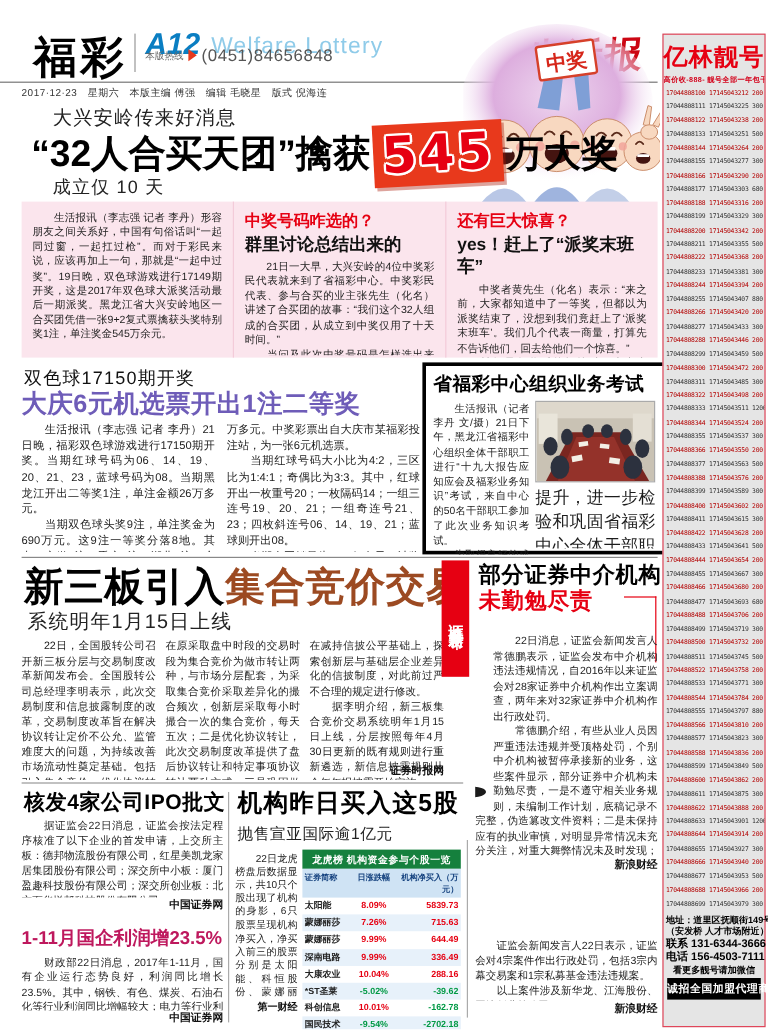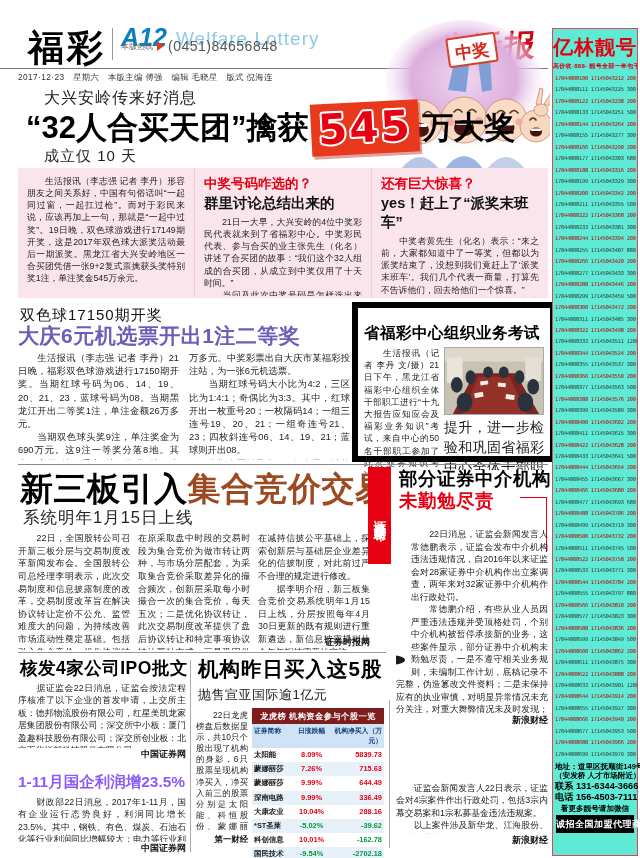--- a/index.html
+++ b/index.html
@@ -37,21 +37,21 @@
   .pb-s{font-size:14.5px;font-weight:900;color:#111;margin-bottom:3px;}
   .pb-t{font-size:8.8px;line-height:1.38;}
 
   
   .ssq-kicker{left:20px;top:306px;font-size:15px;color:#111;letter-spacing:1px;}
   .ssq-title{left:18px;top:322px;font-size:21px;font-weight:900;color:#6e5cb8;letter-spacing:.5px;}
   .ssq-cols{left:18px;top:352px;width:332px;height:108px;display:flex;gap:10px;}
   .ssq-cols .c{flex:1;overflow:hidden;}
 
   
-  .exam{left:352px;top:302px;width:204px;height:160px;border:6px solid #000000;box-sizing:border-box;padding:15px 6px;}
+  .exam{left:352px;top:302px;width:204px;height:160px;border:3px solid #000000;box-sizing:border-box;padding:5px 6px;}
   .exam-title{font-size:15.5px;font-weight:900;color:#000;margin-bottom:3px;letter-spacing:.5px;}
   .exam-flex{display:flex;gap:5px;}
   .exam-l{width:80px;height:128px;font-size:8.6px;}
   .exam-r{width:100px;}
   .exam-photo{width:100px;height:68px;display:block;border:1px solid #aaa;box-sizing:border-box;}
   .exam-t2{margin-top:3px;font-size:14px;height:52px;}
 
   .rule2{left:18px;top:464px;width:530px;height:1px;background:#888;}
 
   
@@ -77,45 +77,45 @@
   .csrc-byline{left:396px;top:714px;width:152px;}
 
   .cases-t{left:398px;top:734px;font-size:20px;font-weight:900;color:#000;line-height:1.15;letter-spacing:1px;}
   .cases-body{left:396px;top:782px;width:152px;height:52px;font-size:8.8px;}
   .cases-byline{left:396px;top:834px;width:152px;}
 
   
   .ipo-title{left:20px;top:656px;font-size:17.5px;font-weight:900;color:#000;letter-spacing:.5px;}
   .ipo-body{left:18px;top:682px;width:168px;height:66px;font-size:8.8px;}
   .ipo-byline{left:18px;top:748px;width:168px;}
-  .soe-title{left:18px;top:772px;font-size:15.5px;font-weight:900;color:#8b5cf6;}
+  .soe-title{left:18px;top:772px;font-size:15.5px;font-weight:900;color:#be185d;}
   .soe-body{left:18px;top:796px;width:168px;height:46px;font-size:8.8px;}
   .soe-byline{left:18px;top:842px;width:168px;}
 
   
   .funds-title{left:198px;top:655px;font-size:20.5px;font-weight:900;color:#000;letter-spacing:1px;}
   .funds-sub{left:198px;top:686px;font-size:13px;color:#222;letter-spacing:.5px;}
   .funds-text{left:196px;top:710px;width:52px;height:122px;font-size:8.4px;line-height:1.32;}
   .funds-byline{left:196px;top:834px;width:52px;font-size:8.4px;}
   .ftable{left:252px;top:708px;width:132px;}
-  .ft-title{background:#7f1d1d;color:#fff;font-size:8.2px;font-weight:700;text-align:center;padding:2.5px 0;letter-spacing:.5px;}
+  .ft-title{background:#15803d;color:#fff;font-size:8.2px;font-weight:700;text-align:center;padding:2.5px 0;letter-spacing:.5px;}
   .ft-head{background:#cfe3f4;color:#14417e;font-weight:700;font-size:6.8px;display:flex;padding:2px 2px;}
   .ft-head span:nth-child(1){width:32%;text-align:left;}
   .ft-head span:nth-child(2){width:26%;text-align:center;}
   .ft-head span:nth-child(3){width:42%;text-align:right;}
   .ft-row{display:flex;font-size:7.4px;font-weight:700;padding:2.1px 2px;}
   .ft-row:nth-child(even){background:#e7f1fa;}
   .ft-c{white-space:nowrap;}
   .ft-c.c0{width:32%;color:#222;text-align:left;}
   .ft-c.c1{width:26%;text-align:center;}
   .ft-c.c2{width:42%;text-align:right;}
   .pos{color:#e60012;} .neg{color:#009944;}
 
   
-  .sidebar{left:552px;top:28px;width:86px;height:828px;border:1.5px solid #e0465a;box-sizing:border-box;background:#5eead4;}
+  .sidebar{left:552px;top:28px;width:86px;height:828px;border:1.5px solid #e0465a;box-sizing:border-box;background:#e5e5e5;}
   .sb-title{margin-top:5px;text-align:center;font-size:20px;font-weight:900;color:#e60012;letter-spacing:1px;}
   .sb-tag{text-align:center;font-size:6px;color:#d4001a;font-weight:700;margin-top:1px;letter-spacing:.3px;white-space:nowrap;overflow:hidden;}
   .sb-nums{margin-top:2px;height:688px;overflow:hidden;padding:0 2px;}
   .num-row{font-family:"DejaVu Sans Mono","Liberation Mono",monospace;font-size:5.3px;line-height:11.45px;letter-spacing:-.2px;color:#333;white-space:nowrap;}
   .num-row:nth-child(odd){color:#b30000;}
   .sb-foot{padding:1px 2px 0;text-align:center;}
   .sb-foot .f{font-size:7.6px;font-weight:900;color:#000;line-height:1.25;white-space:nowrap;}
   .sb-foot .f.tel{font-size:9.2px;}
   .sb-banner{margin:2px 1px 0;background:#000;color:#fff;font-size:9px;font-weight:900;text-align:center;padding:2.5px 0;letter-spacing:.5px;white-space:nowrap;}
 </style>

